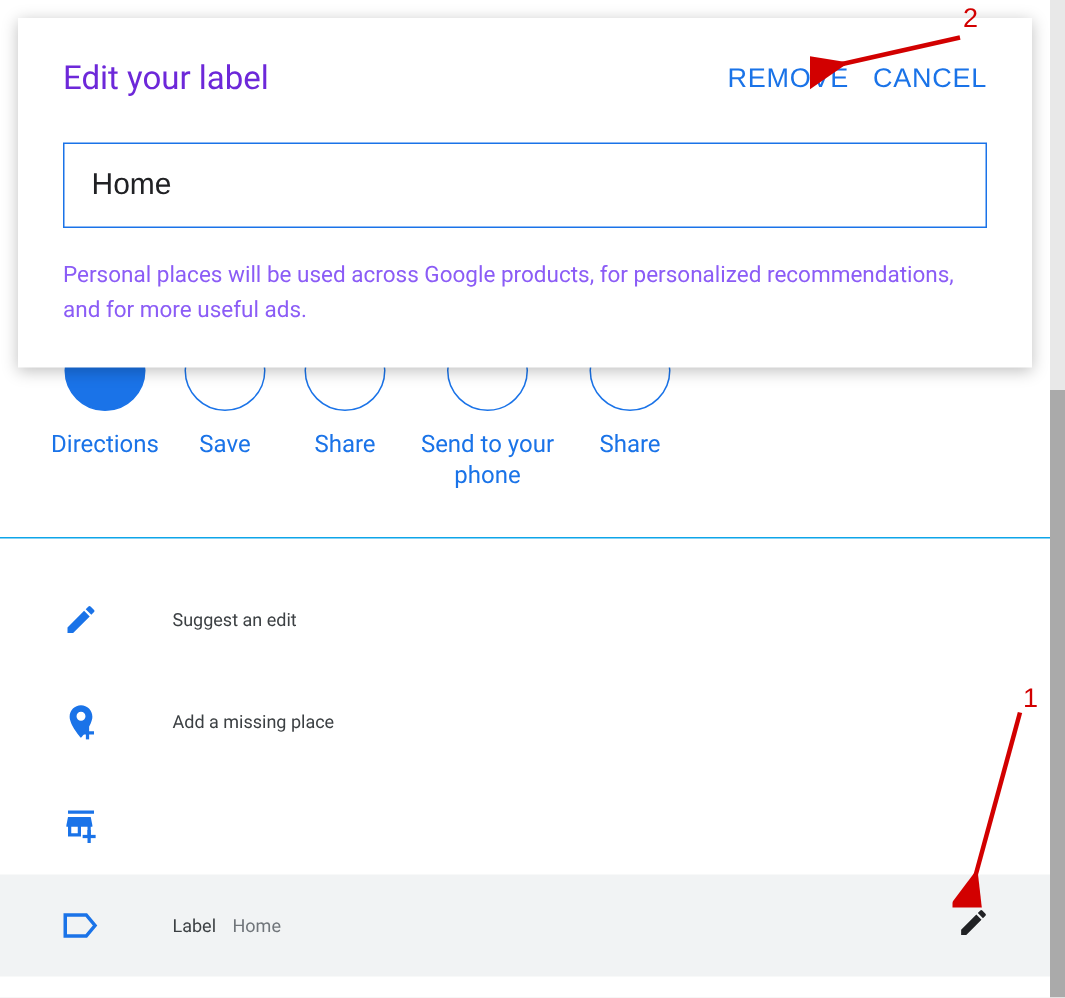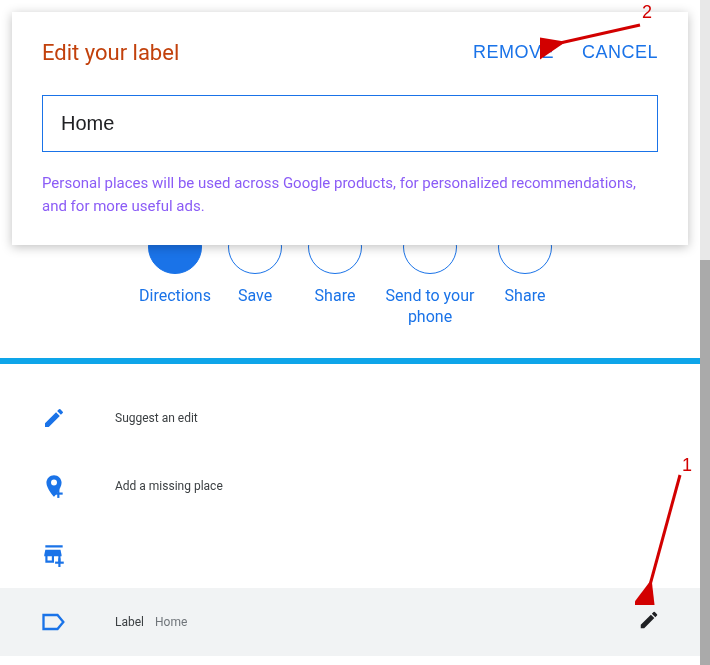--- a/index.html
+++ b/index.html
@@ -15,23 +15,23 @@
       position: absolute;
       top: 0;
       left: 0;
       right: 10px;
       bottom: 0;
       background: #fff;
     }
     
     .action-row {
       display: flex;
-      justify-content: center;
+      justify-content: flex-start;
       padding: 20px 30px 30px;
-      border-bottom: 6px solid #0ea5e9;
+      border-bottom: 1px solid #0ea5e9;
       margin-top: 200px;
     }
     .action-item {
       display: flex;
       flex-direction: column;
       align-items: center;
       gap: 12px;
       color: #1a73e8;
       font-size: 16px;
       cursor: pointer;
@@ -103,26 +103,26 @@
       z-index: 10;
     }
     .dialog-header {
       display: flex;
       justify-content: space-between;
       align-items: center;
       margin-bottom: 30px;
     }
     .dialog-title {
       font-size: 22px;
-      color: #c2410c;
+      color: #6d28d9;
       font-weight: 400;
     }
     .dialog-actions {
       display: flex;
-      gap: 28px;
+      gap: 16px;
       margin-left: 14px;
     }
     .dialog-btn {
       background: none;
       border: none;
       color: #1a73e8;
       font-size: 18px;
       font-weight: 500;
       letter-spacing: 0.5px;
       cursor: pointer;

